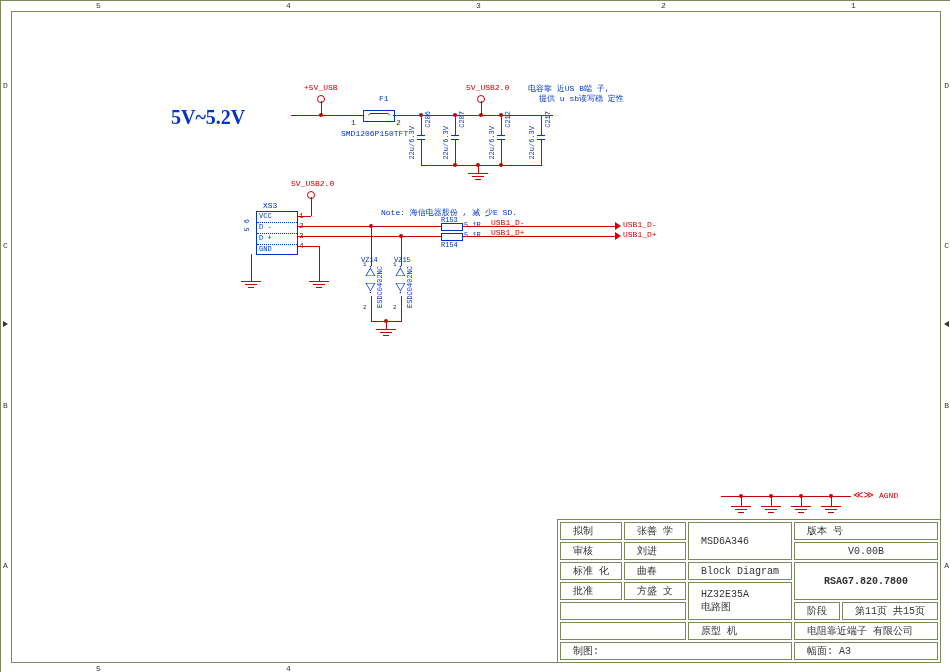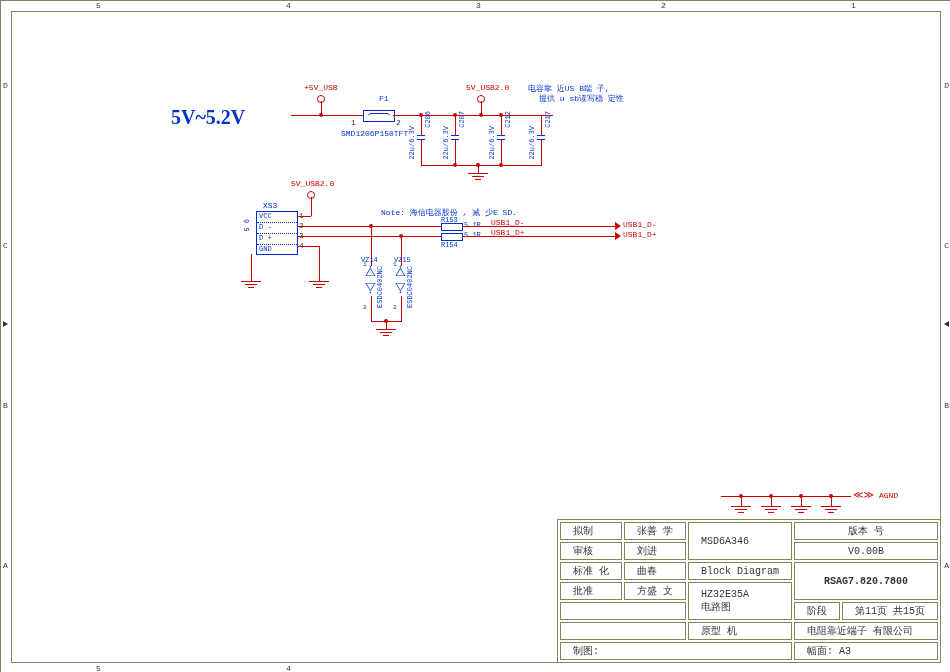--- a/index.html
+++ b/index.html
@@ -242,21 +242,21 @@
     </div>
   <div class="agnd-marker" style="left:852px;top:488px">≪≫</div>
   <div class="netname" style="left:878px;top:490px">AGND</div>
 
   <table class="titleblock">
     <tbody>
         <tr>
       <td>拟制</td>
       <td>张善 学</td>
       <td rowspan="2">MSD6A346</td>
-      <td colspan="2" style="text-align:center">版本 号</td>
+      <td colspan="2" style="">版本 号</td>
     </tr>
     <tr>
       <td>审核</td>
       <td>刘进</td>
       <td colspan="2" style="text-align:center">V0.00B</td>
     </tr>
     <tr>
       <td>标准 化</td>
       <td>曲春</td>
       <td>Block Diagram</td>

